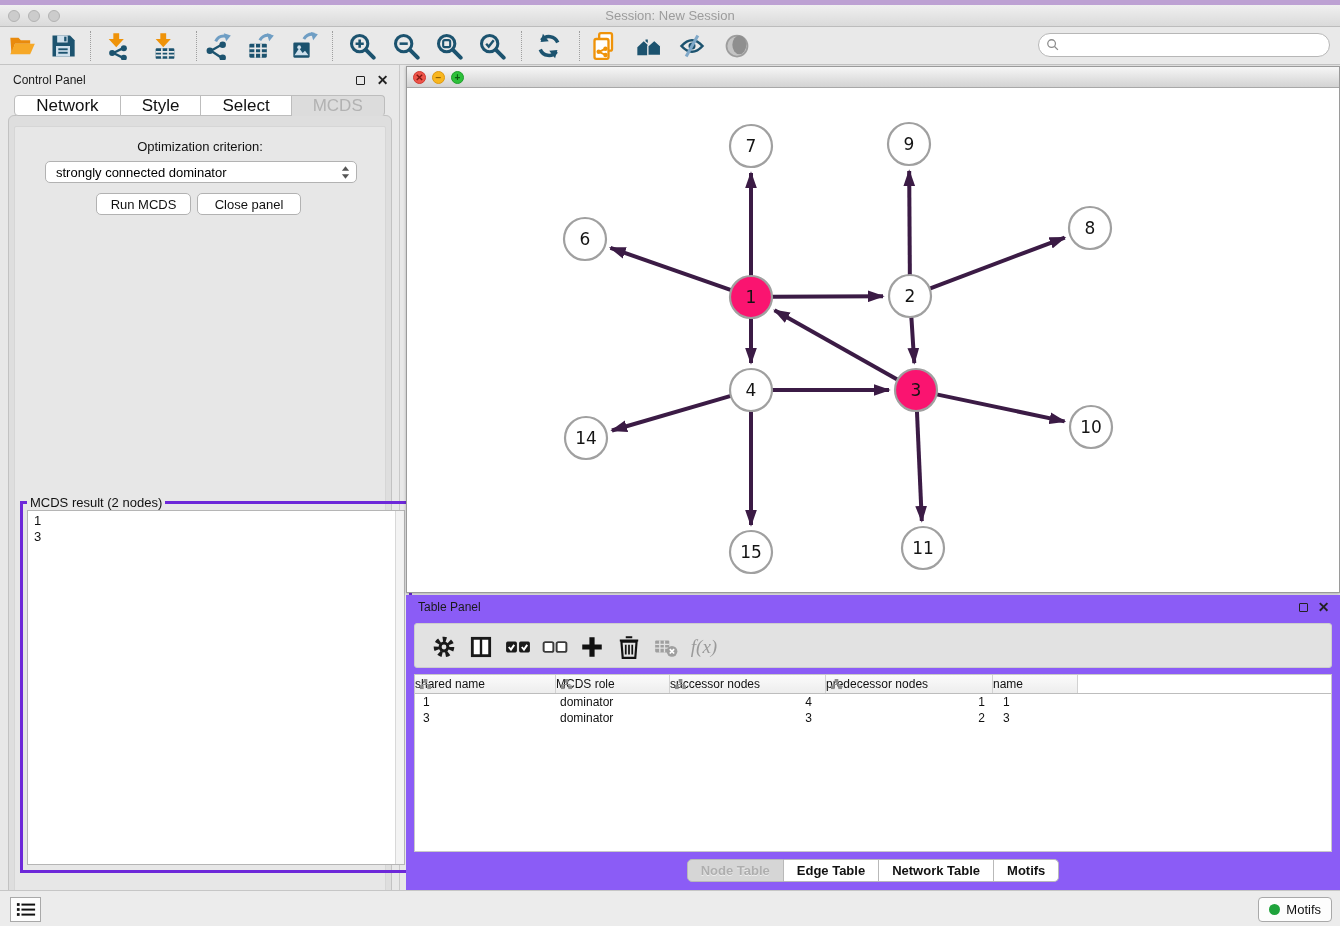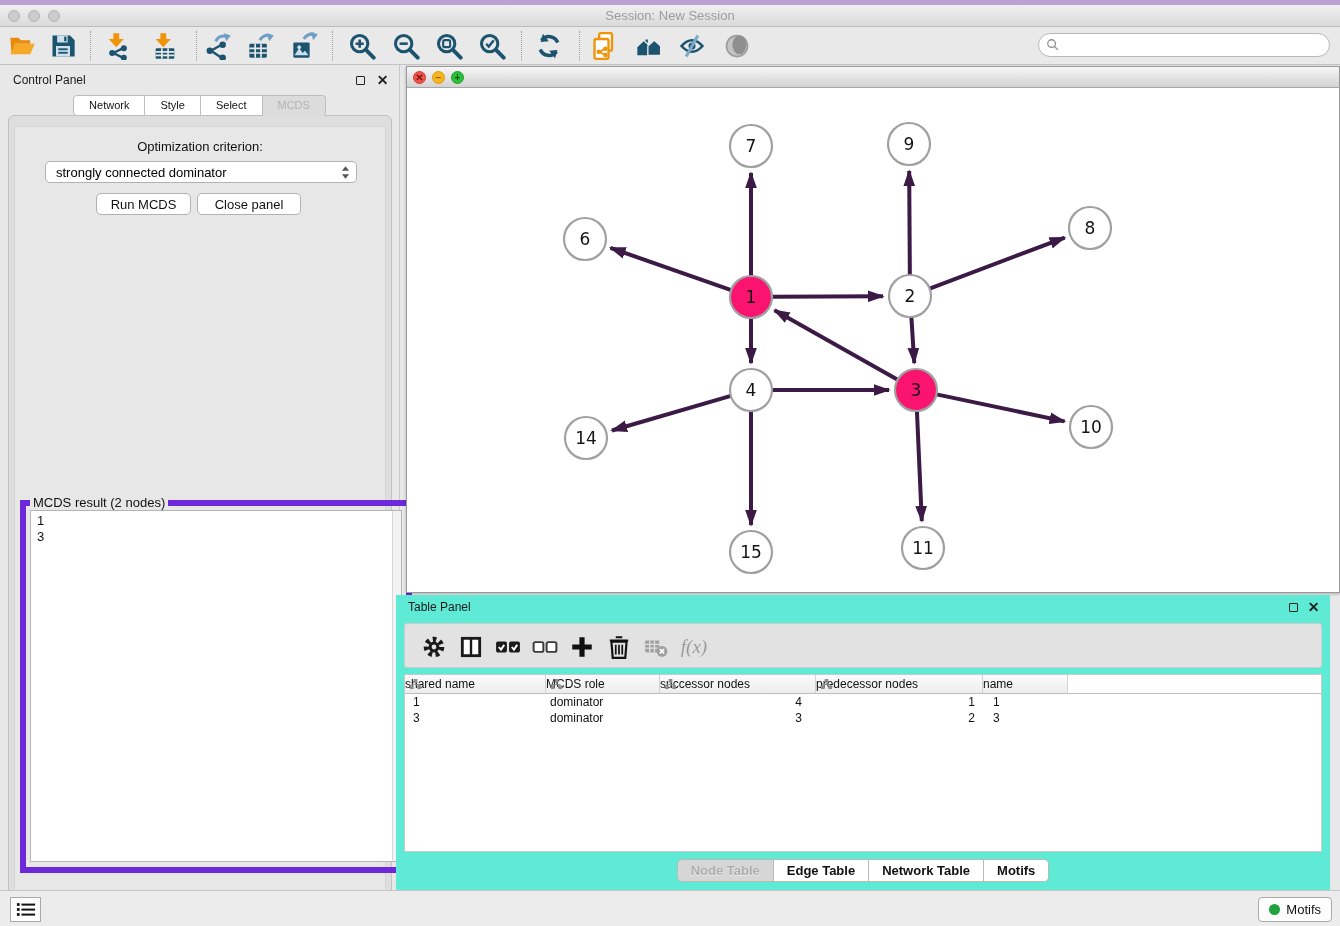--- a/index.html
+++ b/index.html
@@ -34,39 +34,39 @@
   
   .cpanel{position:absolute;left:0;top:65px;width:400px;height:825px;background:#e8e8e8;
     border-right:1px solid #c9c9c9}
   .panel-title{position:absolute;left:13px;top:8px;font-size:12px;color:#1a1a1a}
   .wicon{position:absolute;top:9px;width:13px;height:13px;display:flex;align-items:center;
     justify-content:center;font-size:13px;color:#222;cursor:pointer}
   .float-sq{width:9px;height:9px;border:1.6px solid #222;border-radius:1px}
   .xglyph{font-weight:bold;font-size:14px;line-height:13px}
 
   .ptabs{position:absolute;left:0;right:0;top:30px;display:flex;justify-content:center;z-index:2}
-  .ptab{height:21px;line-height:19px;padding:0 15px;font-size:11px;background:#fff;
+  .ptab{height:21px;line-height:19px;padding:0 21px;font-size:17px;background:#fff;
     border:1px solid #bdbdbd;border-left:none;color:#111;cursor:pointer}
   .ptab:first-child{border-left:1px solid #bdbdbd;border-radius:4px 0 0 4px}
   .ptab:last-child{border-radius:0 4px 4px 0}
   .ptab.sel{background:#dcdcdc;color:#b2b2b2;border-bottom-color:#dcdcdc}
 
   .cbox{position:absolute;left:8px;top:50px;width:384px;height:828px;max-height:828px;
     background:#dedede;border:1px solid #c2c2c2;border-radius:6px}
   .cinner{position:absolute;left:5px;top:10px;width:372px;height:817px;background:#e7e7e7;
     border:1px solid #d6d6d6;border-radius:2px}
   .optlabel{position:absolute;left:0;right:0;top:12px;text-align:center;font-size:13px;color:#111}
   .selectbox{position:absolute;left:30px;top:34px;width:312px;height:22px;background:#fff;
     border:1px solid #b2b2b2;border-radius:5px;display:flex;align-items:center;
     padding:0 6px 0 10px;font-size:13px;cursor:pointer}
   .selectbox .sv{flex:1}
   .btn{position:absolute;top:66px;height:22px;background:#fff;border:1px solid #b2b2b2;
     border-radius:5px;font-size:13px;font-family:"Liberation Sans",sans-serif;cursor:pointer;color:#111}
   .mcds-group{position:absolute;left:5px;top:368px;width:392px;height:378px;
-    border:6px solid #6d28d9}
+    border:3px solid #6d28d9}
   .mcds-group legend{font-size:13px;color:#111;margin-left:4px;padding:0 3px}
   .mcds-white{position:absolute;left:4px;right:4px;top:0px;bottom:5px;background:#fff;
     border:1px solid #b5b5b5}
   .mcds-text{position:absolute;left:0;top:0;right:10px;bottom:0;padding:2px 6px;font-size:13px;
     line-height:16px;white-space:pre;color:#111;overflow:hidden}
   .mcds-scroll{position:absolute;right:0;top:0;bottom:0;width:9px;background:#f3f3f3;
     border-left:1px solid #d8d8d8}
 
   
   .netwin{position:absolute;left:406px;top:66px;width:934px;height:527px;background:#fff;
@@ -76,21 +76,21 @@
   .nettitle .title{position:absolute;left:0;right:0;top:3px;text-align:center;font-size:13px;color:#111}
   .mtl{position:absolute;top:4px;width:13px;height:13px;border-radius:50%;cursor:pointer;
     display:flex;align-items:center;justify-content:center;font-size:10px;font-weight:bold;line-height:13px}
   .mtl.red{background:#ee544a;border:1px solid #ce3a31;color:#7d1710}
   .mtl.yel{background:#f8b61e;border:1px solid #dd9912;color:#8a5c00}
   .mtl.grn{background:#2dc03a;border:1px solid #1f9e2c;color:#0b5c12}
   .canvas{position:absolute;left:0;top:21px;right:0;bottom:0;background:#fff}
   .canvas svg{position:absolute;left:0;top:0}
 
   
-  .tpanel{position:absolute;left:396px;top:595px;width:934px;height:295px;background:#5eead4}
+  .tpanel{position:absolute;left:406px;top:595px;width:934px;height:295px;background:#8b5cf6}
   .tp-toolbar{position:absolute;left:8px;top:28px;width:918px;height:45px;background:#e2e2e2;
     border:1px solid #cdcdcd;border-radius:3px}
   .ttbtn{position:absolute;top:6px;width:34px;height:34px;border:none;background:transparent;
     display:flex;align-items:center;justify-content:center;cursor:pointer}
   .ttbtn svg{width:26px;height:26px}
   .fx{font-family:"Liberation Serif",serif;font-style:italic;font-size:19px;color:#9a9a9a}
 
   .ttable{position:absolute;left:8px;top:79px;width:918px;height:178px;background:#fff;
     border:1px solid #c9c9c9;overflow:hidden}
   .thead{display:flex;height:19px;background:linear-gradient(#fbfbfb,#ededed);

